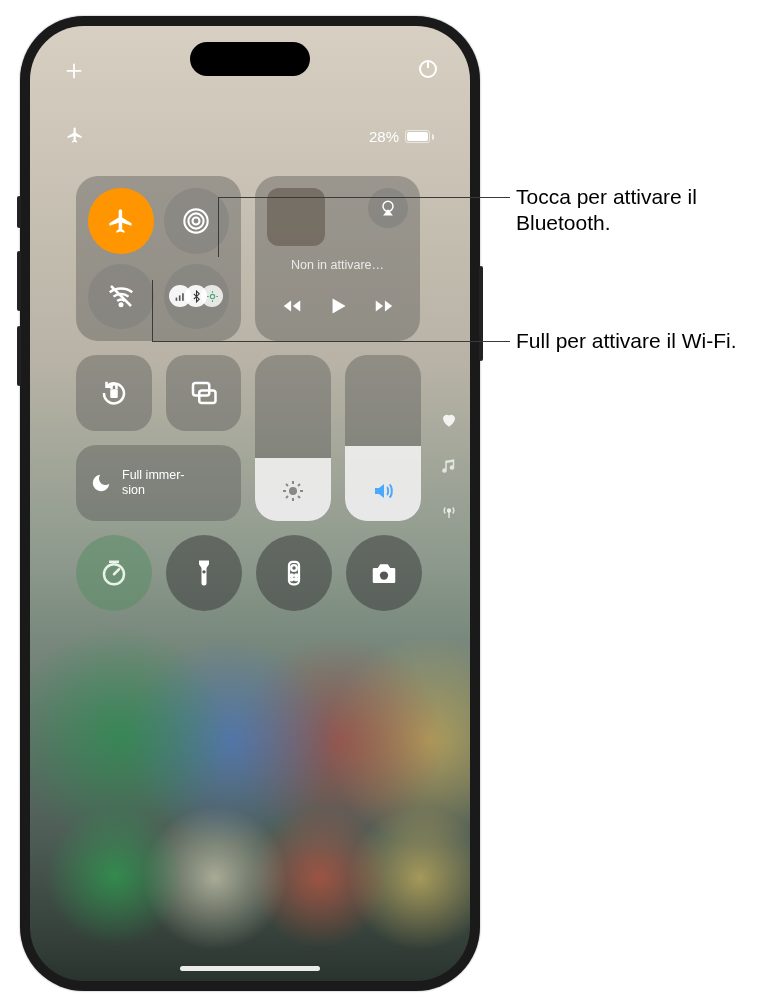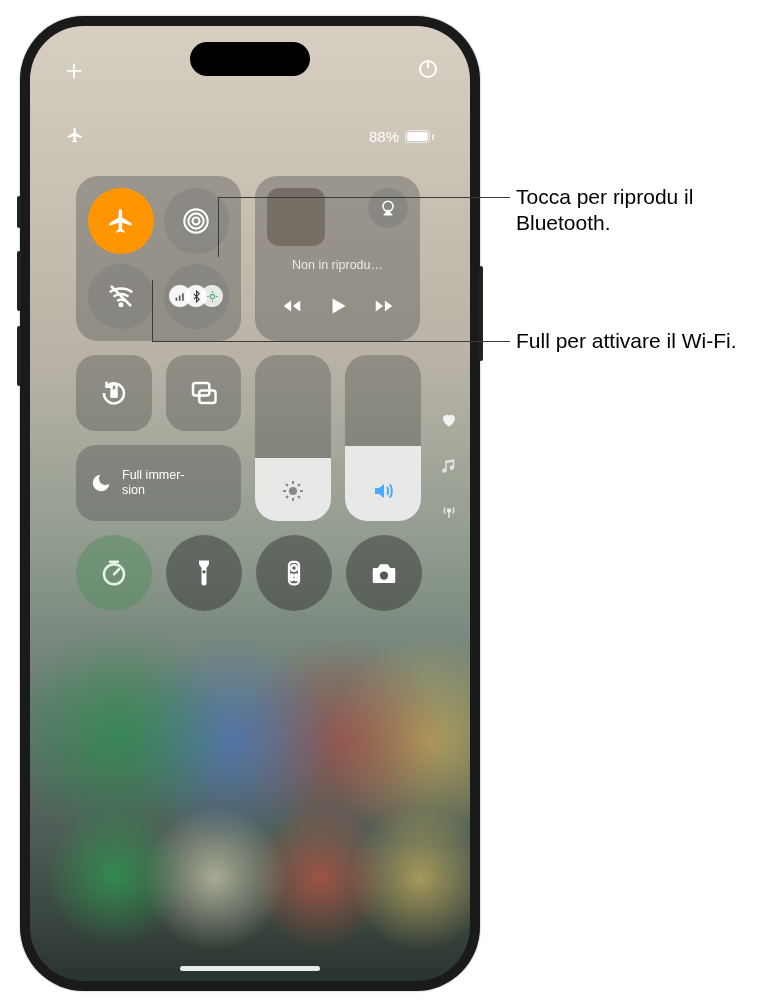--- a/index.html
+++ b/index.html
@@ -195,21 +195,21 @@
       </span>
     </div>
 
     <div class="status">
       <span>
         <svg width="18" height="18" viewBox="0 0 24 24" fill="#fff">
             <path d="M21 16v-2l-8-5V3.5a1.5 1.5 0 0 0-3 0V9l-8 5v2l8-2.5V19l-2 1.5V22l3.5-1 3.5 1v-1.5L13 19v-5.5l8 2.5z"></path>
           </svg>
       </span>
       <div class="status-right">
-        <span>88%</span>
+        <span>28%</span>
         <span class="battery">
           <span class="bbody">
               <span class="bfill"></span>
             </span>
             <span class="bcap"></span>
         </span>
       </div>
     </div>
 
     <div class="cc">
@@ -264,21 +264,21 @@
         <div class="card media">
           <div class="media-top">
             <div class="art"></div>
             <div class="screencast">
               <svg viewBox="0 0 24 24" fill="none" stroke="#fff" stroke-width="1.8">
                   <circle cx="12" cy="10" r="6"></circle>
                   <path d="M8 20l4-5 4 5z" fill="#fff"></path>
                 </svg>
             </div>
           </div>
-          <div class="np">Non in riprodu…</div>
+          <div class="np">Non in attivare…</div>
           <div class="mctrls">
             <span><svg viewBox="0 0 24 24">
                   <path d="M11 6v12L3 12zM21 6v12l-8-6z"></path>
                 </svg></span>
             <span class="play"><svg viewBox="0 0 24 24">
                   <path d="M7 5v14l12-7z"></path>
                 </svg></span>
             <span><svg viewBox="0 0 24 24">
                   <path d="M3 6v12l8-6zM13 6v12l8-6z"></path>
                 </svg></span>
@@ -389,16 +389,16 @@
             </svg>
         </div>
       </div>
     </div>
 
     <div class="homebar"></div>
   </div>
 </div>
 
 <div class="lead l1"></div>
-<div class="callout c1">Tocca per riprodu il Bluetooth.</div>
+<div class="callout c1">Tocca per attivare il Bluetooth.</div>
 
 <div class="lead l2"></div>
 <div class="callout c2">Full per attivare il Wi-Fi.</div>
 
 </body></html>

